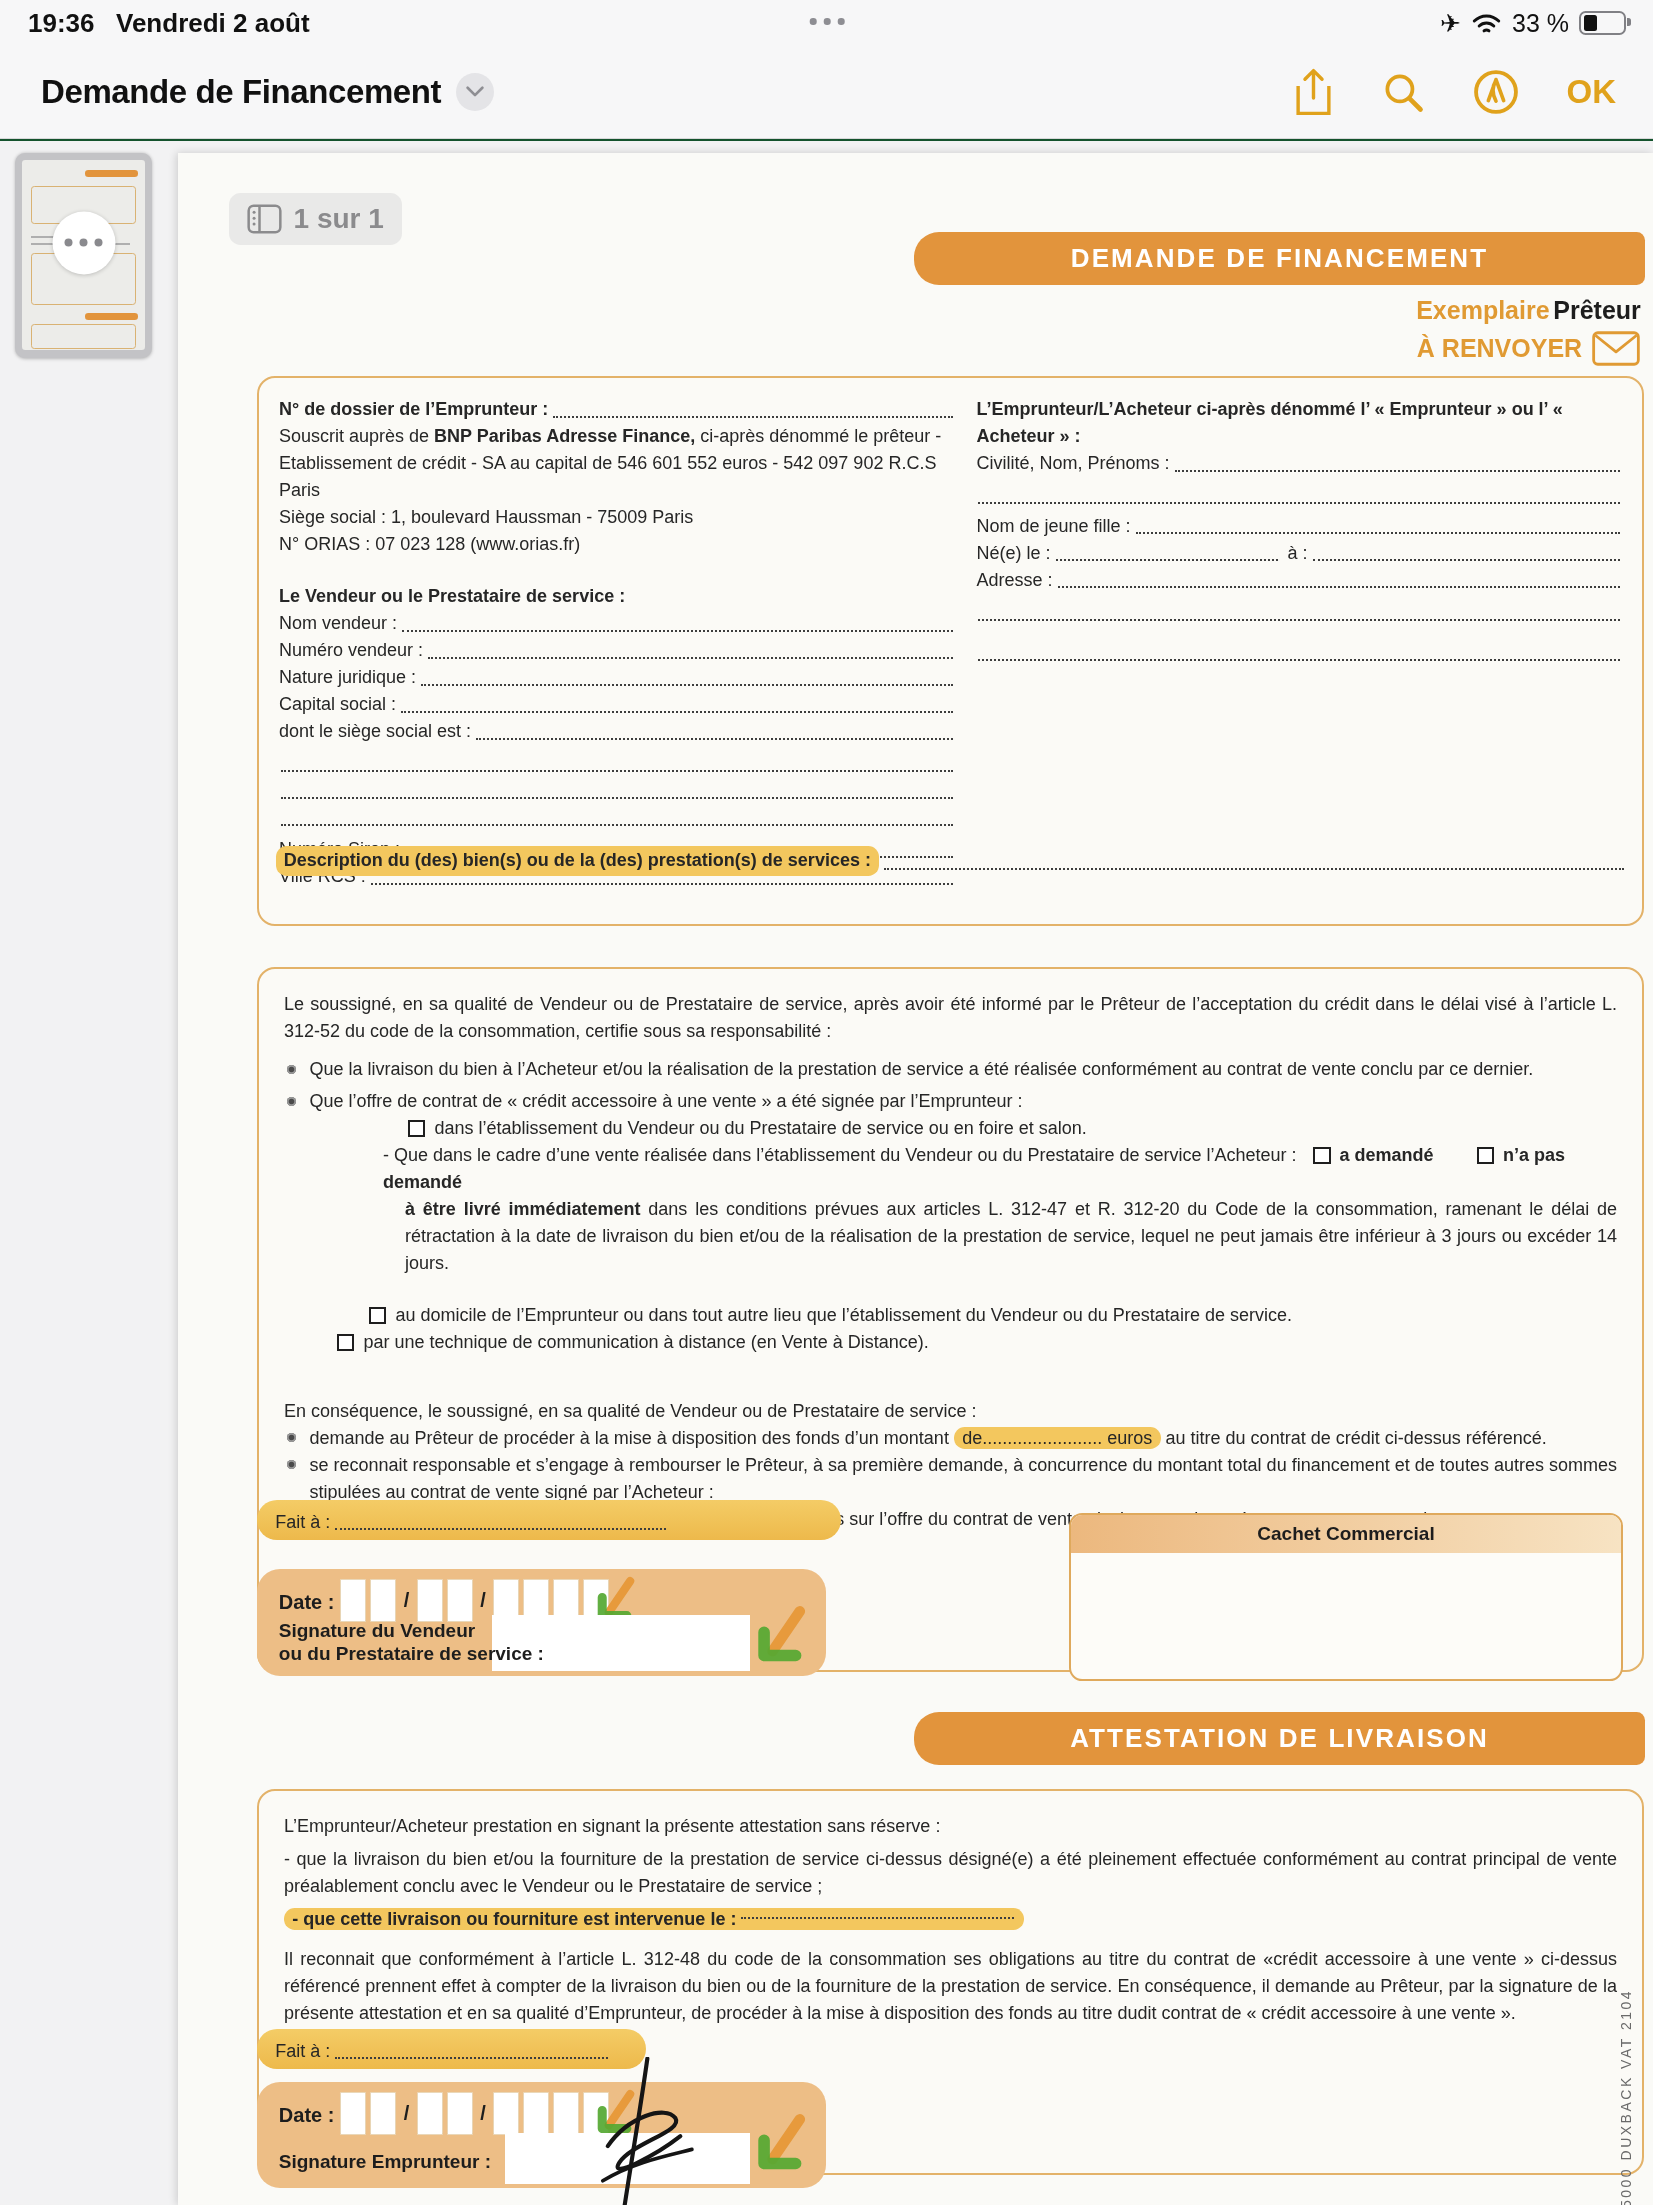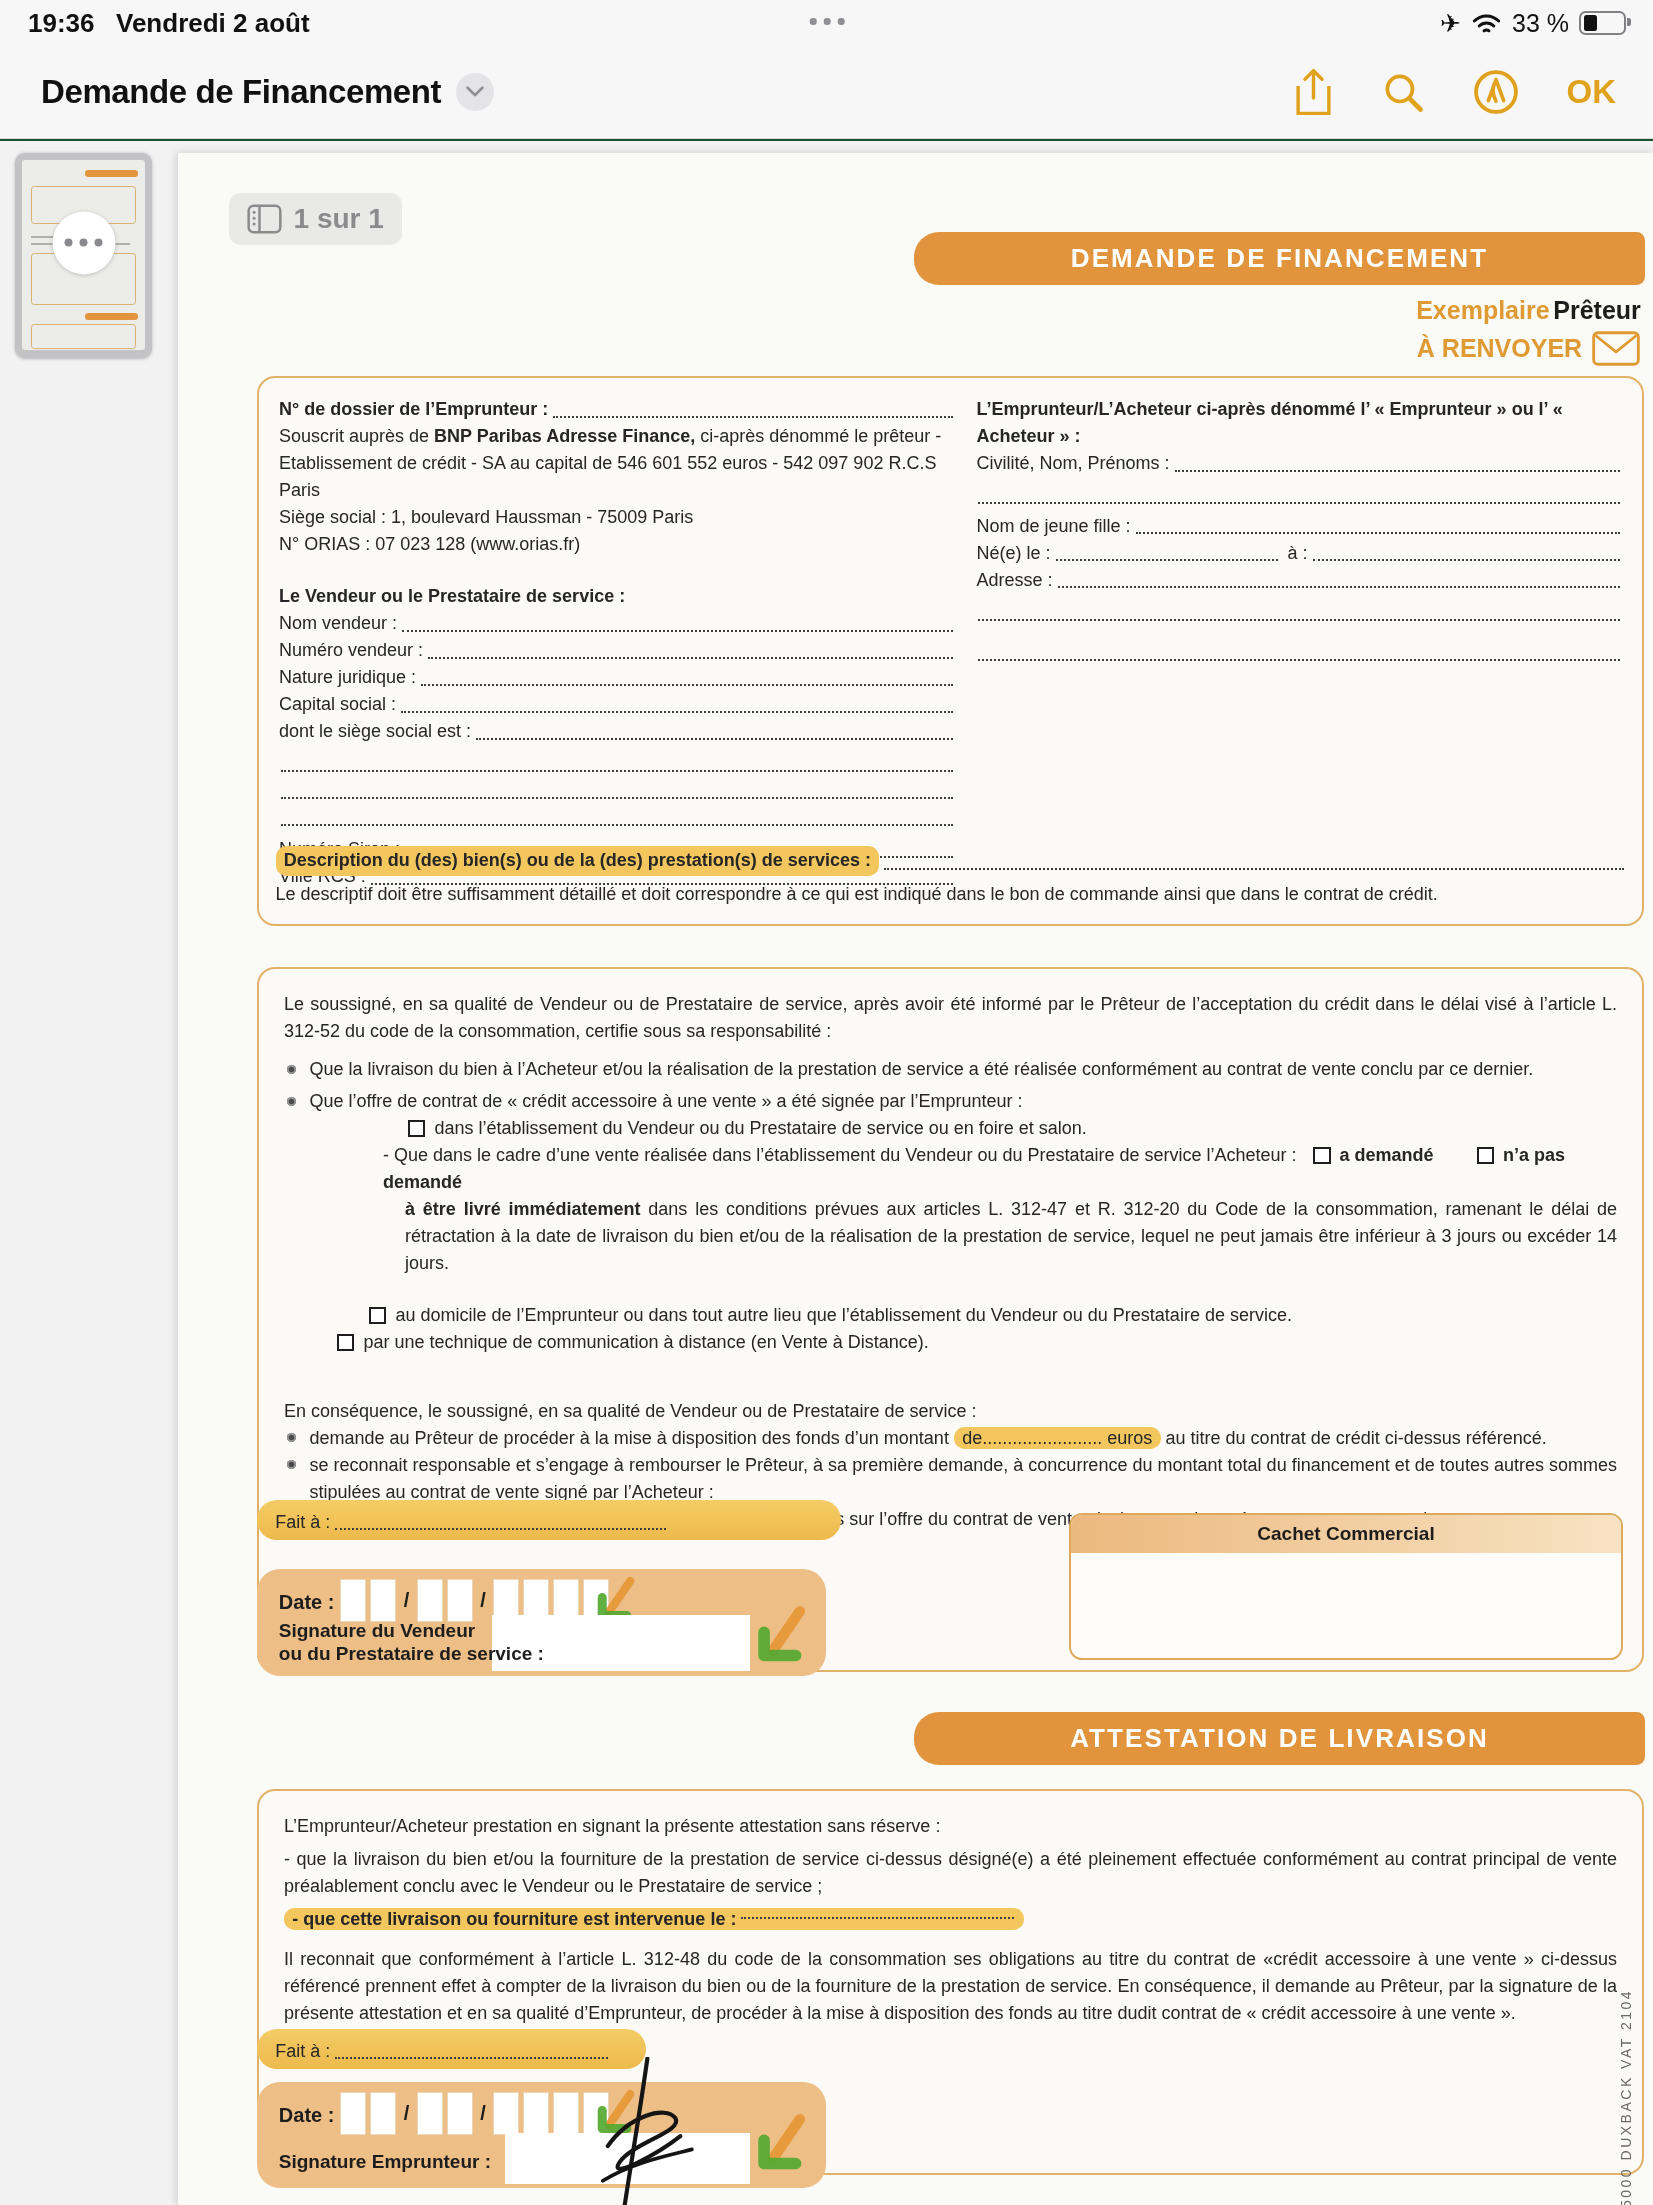--- a/index.html
+++ b/index.html
@@ -276,21 +276,20 @@
               </div>
             <div class="full-dots"></div>
             <div class="full-dots" style="margin-top:38px;"></div>
           </div>
         </div>
 
         <div class="desc-row doc-t" style="top:468px;">
           <span class="hl b" style="white-space:nowrap;">Description du (des) bien(s) ou de la (des) prestation(s) de services :</span>
           <span class="dots"></span>
         </div>
-        <div class="desc-note" style="top:506px;">Le descriptif doit être suffisamment détaillé et doit correspondre à ce qui est indiqué dans le bon de commande ainsi que dans le contrat de crédit.</div>
       </div>
 
       <div class="obox" style="left:79px;top:814px;width:1387px;height:705px;">
         <div class="doc-t" style="padding:21.5px 25px 0 25px;">
           <div class="just">Le soussigné, en sa qualité de Vendeur ou de Prestataire de service, après avoir été informé par le Prêteur de l’acceptation du crédit dans le délai visé à l’article L. 312-52 du code de la consommation, certifie sous sa responsabilité :</div>
           <div class="sp" style="height:11.6px;"></div>
           <div class="bullet">
               <span class="blt"></span>
               <div class="tx">Que la livraison du bien à l’Acheteur et/ou la réalisation de la prestation de service a été réalisée conformément au contrat de vente conclu par ce dernier.</div>
             </div>
@@ -323,21 +322,21 @@
               <div class="tx just">se reconnait responsable et s’engage à rembourser le Prêteur, à sa première demande, à concurrence du montant total du financement et de toutes autres sommes stipulées au contrat de vente signé par l’Acheteur :</div>
             </div>
           <div style="margin-left:98px;">- en cas d’inexactitude dans les informations mentionnées sur l’offre du contrat de vente ainsi que sur les présentes, ou tout autre document.</div>
         </div>
 
         <div class="fait-bar" style="left:-1.7px;top:531px;width:584px;">
           <span class="lab">Fait à :</span>
           <span class="dots fixed" style="width:331px;"></span>
         </div>
 
-        <div class="cachet" style="left:810px;top:544px;width:554px;height:147px;">
+        <div class="cachet" style="left:810px;top:544px;width:554px;height:168px;">
           <div class="head">Cachet Commercial</div>
         </div>
 
         <div class="signbox" style="left:-1.7px;top:600px;width:569px;height:107px;">
           <span class="dlab" style="top:21.5px;">Date :</span>
           <div class="dcells" style="left:83px;top:10px;">
             <span class="dc"></span>
               <span class="dc"></span>
             <span class="dsl">/</span>
             <span class="dc"></span>

